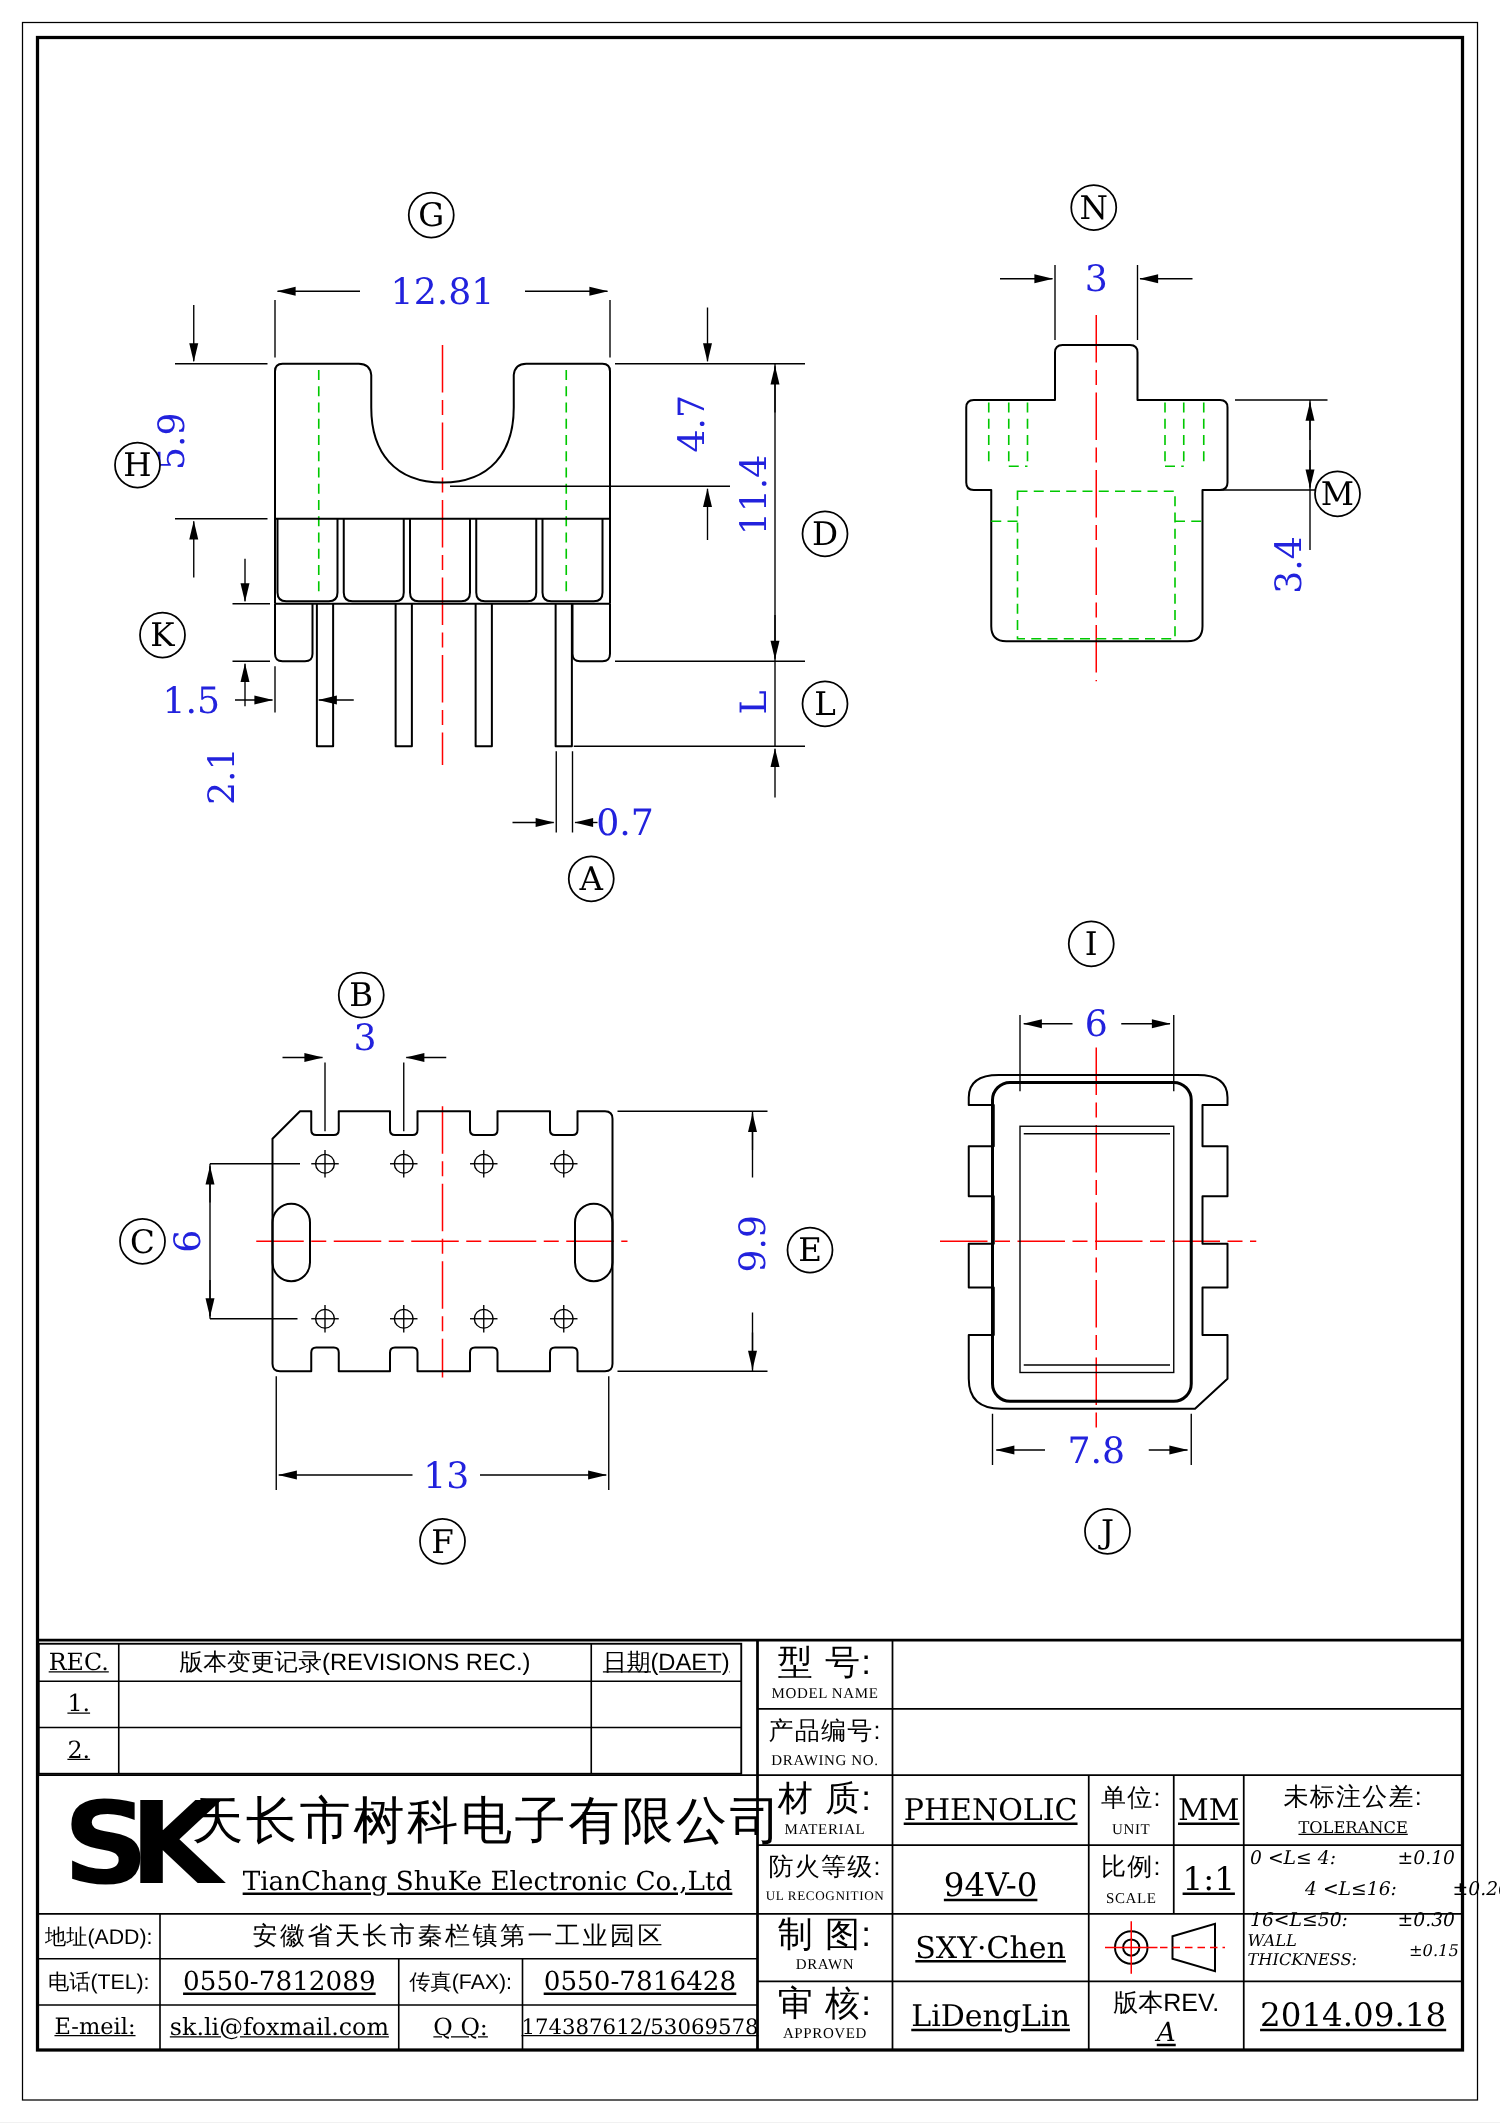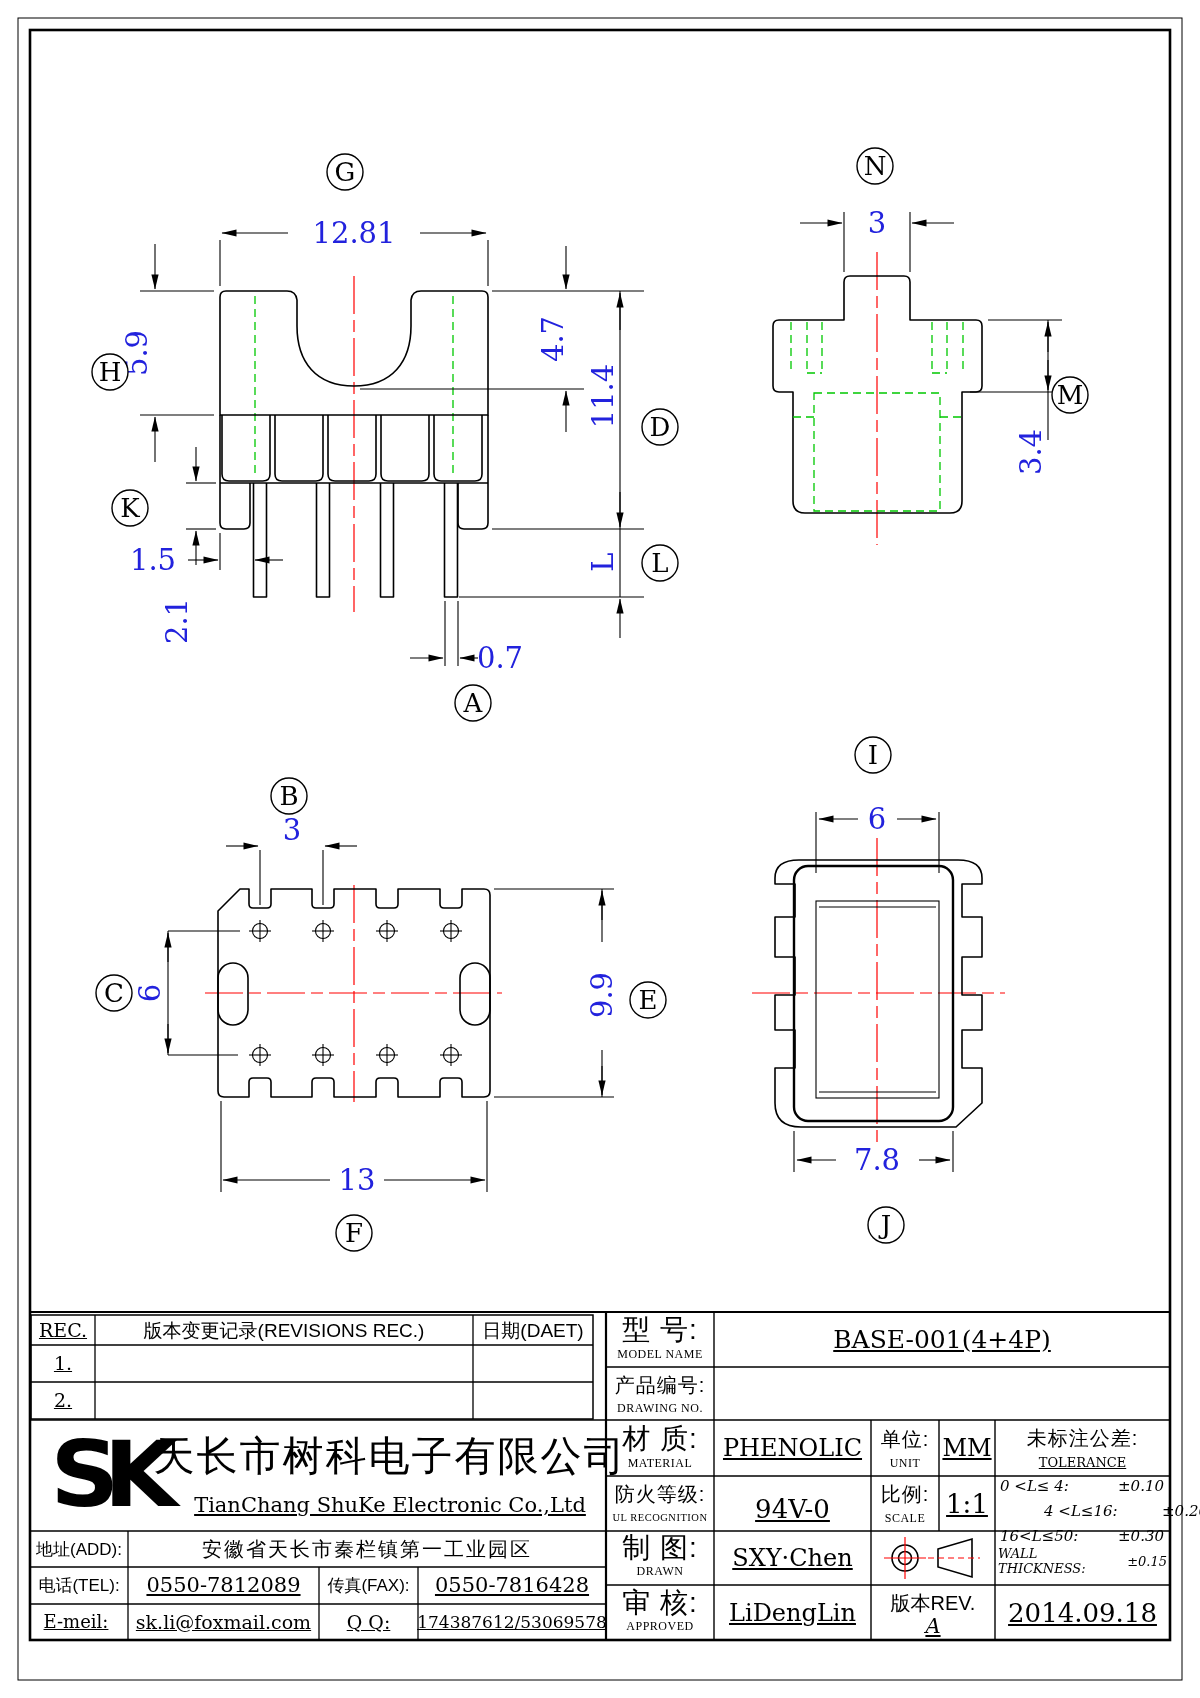--- a/index.html
+++ b/index.html
@@ -366,21 +366,21 @@
     <circle cx="905" cy="1558" r="13" fill="none" stroke="#000" stroke-width="1.6"></circle>
     <line x1="884" y1="1558" x2="926" y2="1558" class="redsolid"></line>
     <line x1="905" y1="1537" x2="905" y2="1579" class="redsolid"></line>
     <polygon points="938,1549 972,1539 972,1577 938,1567" fill="none" stroke="#000" stroke-width="1.6"></polygon>
     <line x1="928" y1="1558" x2="980" y2="1558" stroke="#ff0000" stroke-width="1.2" stroke-dasharray="6 4"></line>
   </g>
 </svg>
 
   <div class="tcell serif" style="left:31px;top:1315px;width:64px;height:30px;font-size:19px;">REC.</div>
   <div class="tcell" style="left:95px;top:1315px;width:378px;height:30px;font-size:19px;">版本变更记录(REVISIONS REC.)</div>
-  <div class="tcell" style="left:473px;top:1315px;width:120px;height:30px;font-size:19px;">日期(DAET)</div>
+  <div class="tcell" style="left:473px;top:1315px;width:120px;height:30px;font-size:19px;text-decoration:underline;">日期(DAET)</div>
   <div class="tcell serif" style="left:31px;top:1345px;width:64px;height:37px;font-size:19px;">1.</div>
   <div class="tcell" style="left:95px;top:1345px;width:378px;height:37px;font-size:17px;"></div>
   <div class="tcell" style="left:473px;top:1345px;width:120px;height:37px;font-size:17px;"></div>
   <div class="tcell serif" style="left:31px;top:1382px;width:64px;height:37px;font-size:19px;">2.</div>
   <div class="tcell" style="left:95px;top:1382px;width:378px;height:37px;font-size:17px;"></div>
   <div class="tcell" style="left:473px;top:1382px;width:120px;height:37px;font-size:17px;"></div>
 
   <div class="tcell logo" style="left:36px;top:1424px;width:140px;height:102px;">SK</div>
   <div class="tcell" style="left:180px;top:1426px;width:420px;height:60px;font-size:41px;letter-spacing:2px;">天长市树科电子有限公司</div>
   <div class="tcell serif" style="left:180px;top:1488px;width:420px;height:34px;font-size:21px;">TianChang ShuKe Electronic Co.,Ltd</div>
@@ -391,21 +391,20 @@
   <div class="tcell serif" style="left:128px;top:1567px;width:191px;height:37px;font-size:21px;">0550-7812089</div>
   <div class="tcell" style="left:319px;top:1567px;width:99px;height:37px;font-size:17px;">传真(FAX):</div>
   <div class="tcell serif" style="left:418px;top:1567px;width:188px;height:37px;font-size:21px;">0550-7816428</div>
   <div class="tcell serif" style="left:30px;top:1604px;width:92px;height:36px;font-size:18px;">E-meil:</div>
   <div class="tcell serif" style="left:128px;top:1604px;width:191px;height:36px;font-size:19px;">sk.li@foxmail.com</div>
   <div class="tcell serif" style="left:319px;top:1604px;width:99px;height:36px;font-size:19px;">Q Q:</div>
   <div class="tcell serif" style="left:418px;top:1604px;width:188px;height:36px;font-size:17px;">174387612/53069578</div>
 
   <div class="tcell cnl" style="left:606px;top:1314px;width:108px;height:32px;">型  号:</div>
   <div class="tcell enl" style="left:606px;top:1344px;width:108px;height:20px;">MODEL NAME</div>
-  <div class="tcell serif" style="left:714px;top:1312px;width:456px;height:55px;font-size:25px;">BASE-001(4+4P)</div>
 
   <div class="tcell cnl" style="left:606px;top:1370px;width:108px;height:30px;font-size:20px;">产品编号:</div>
   <div class="tcell enl" style="left:606px;top:1398px;width:108px;height:20px;">DRAWING NO.</div>
   <div class="tcell serif" style="left:714px;top:1367px;width:456px;height:53px;font-size:24px;"></div>
 
   <div class="tcell cnl" style="left:606px;top:1423px;width:108px;height:32px;">材  质:</div>
   <div class="tcell enl" style="left:606px;top:1453px;width:108px;height:20px;">MATERIAL</div>
   <div class="tcell serif" style="left:714px;top:1420px;width:157px;height:56px;font-size:24px;">PHENOLIC</div>
   <div class="tcell cnl" style="left:871px;top:1423px;width:68px;height:32px;font-size:20px;">单位:</div>
   <div class="tcell enl" style="left:871px;top:1453px;width:68px;height:20px;">UNIT</div>

